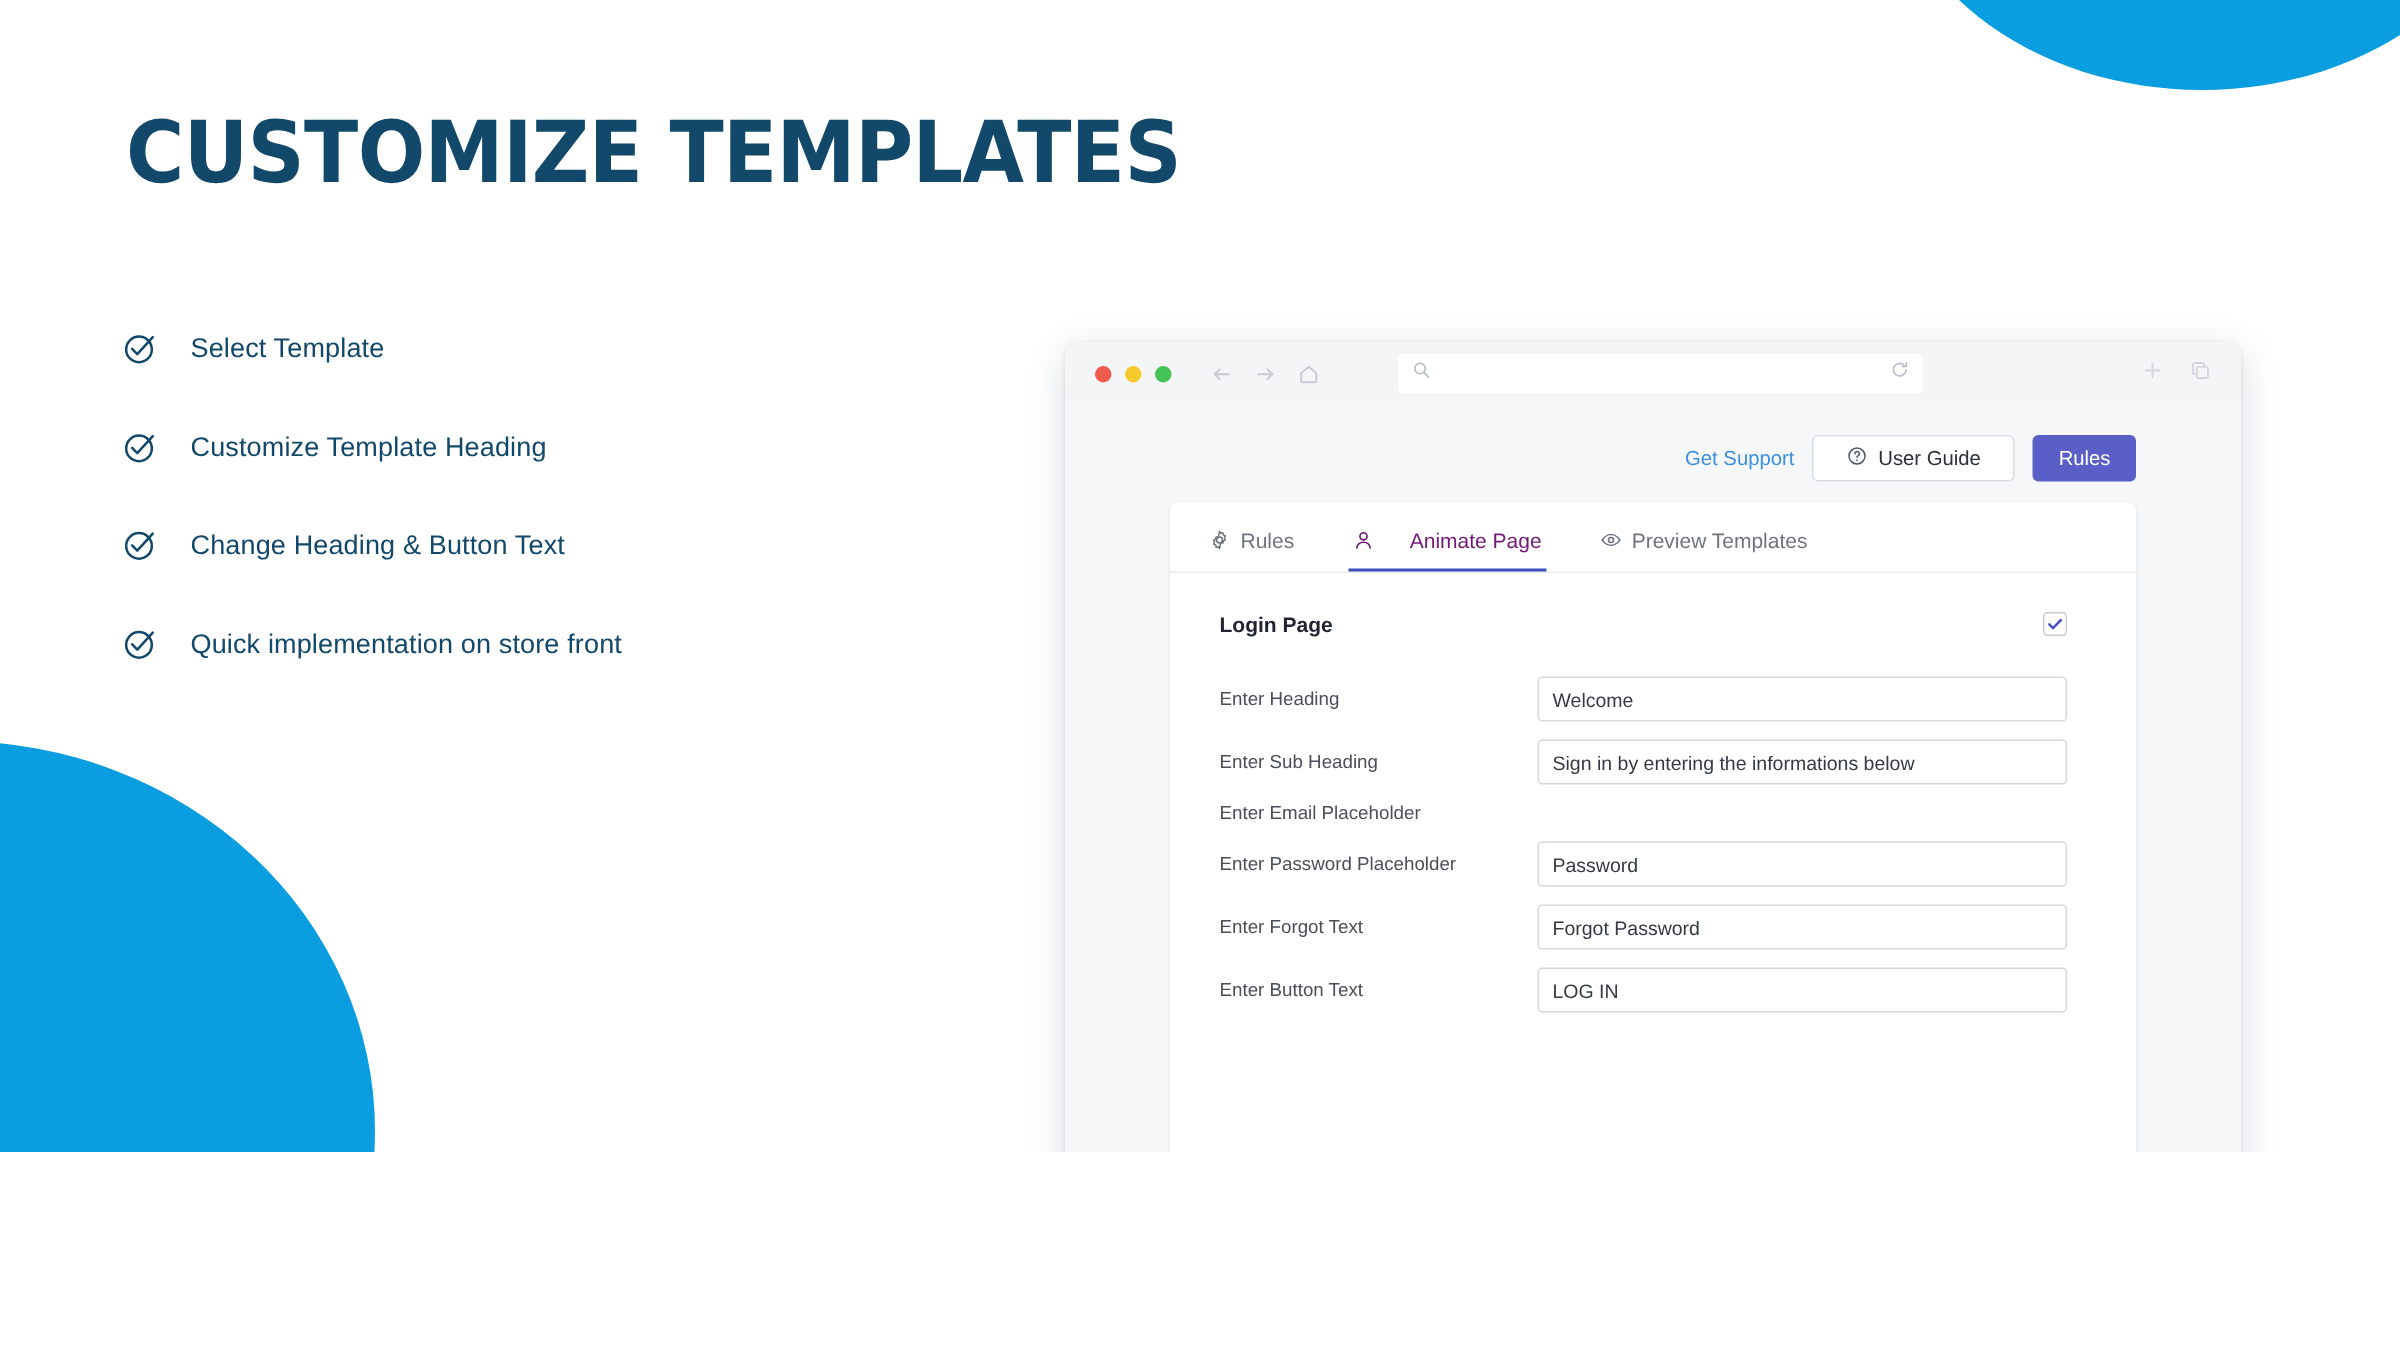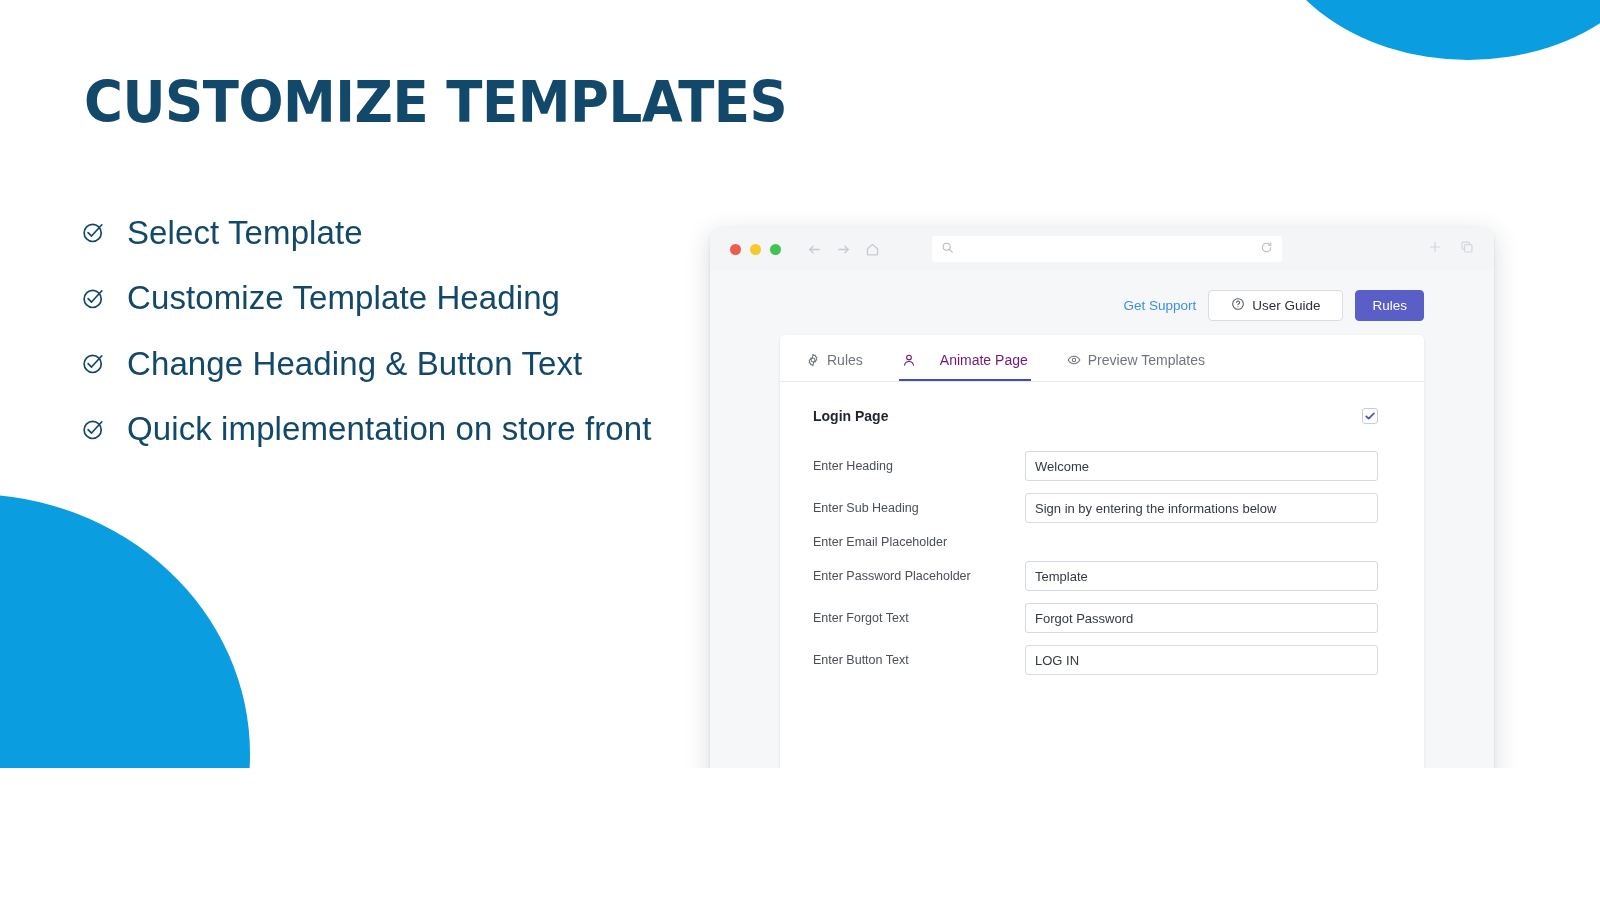--- a/index.html
+++ b/index.html
@@ -35,21 +35,21 @@
     display: flex; align-items: center;
     height: 65.5px;
   }
   .bullet-icon {
     width: 26px; height: 26px; flex: 0 0 26px;
     margin-right: 21px; position: relative;
     display: flex; align-items: center; justify-content: center;
   }
   .bullet-icon svg { display: block; }
   .bullet-label {
-    font-size: 33px;
+    font-size: 18px;
     color: #124869;
     letter-spacing: 0.1px;
     white-space: nowrap;
   }
 
   
   #browser {
     position: absolute; left: 710px; top: 228px;
     width: 784px; height: 576px;
     background: #f6f7f9;
@@ -329,21 +329,21 @@
               </div>
               <div class="field-row">
                 <div class="field-label">Enter Sub Heading</div>
                 <div class="field-input">Sign in by entering the informations below</div>
               </div>
               <div class="field-row">
                 <div class="field-label">Enter Email Placeholder</div>
               </div>
               <div class="field-row">
                 <div class="field-label">Enter Password Placeholder</div>
-                <div class="field-input">Template</div>
+                <div class="field-input">Password</div>
               </div>
               <div class="field-row">
                 <div class="field-label">Enter Forgot Text</div>
                 <div class="field-input">Forgot Password</div>
               </div>
               <div class="field-row">
                 <div class="field-label">Enter Button Text</div>
                 <div class="field-input">LOG IN</div>
               </div>
             </div>

